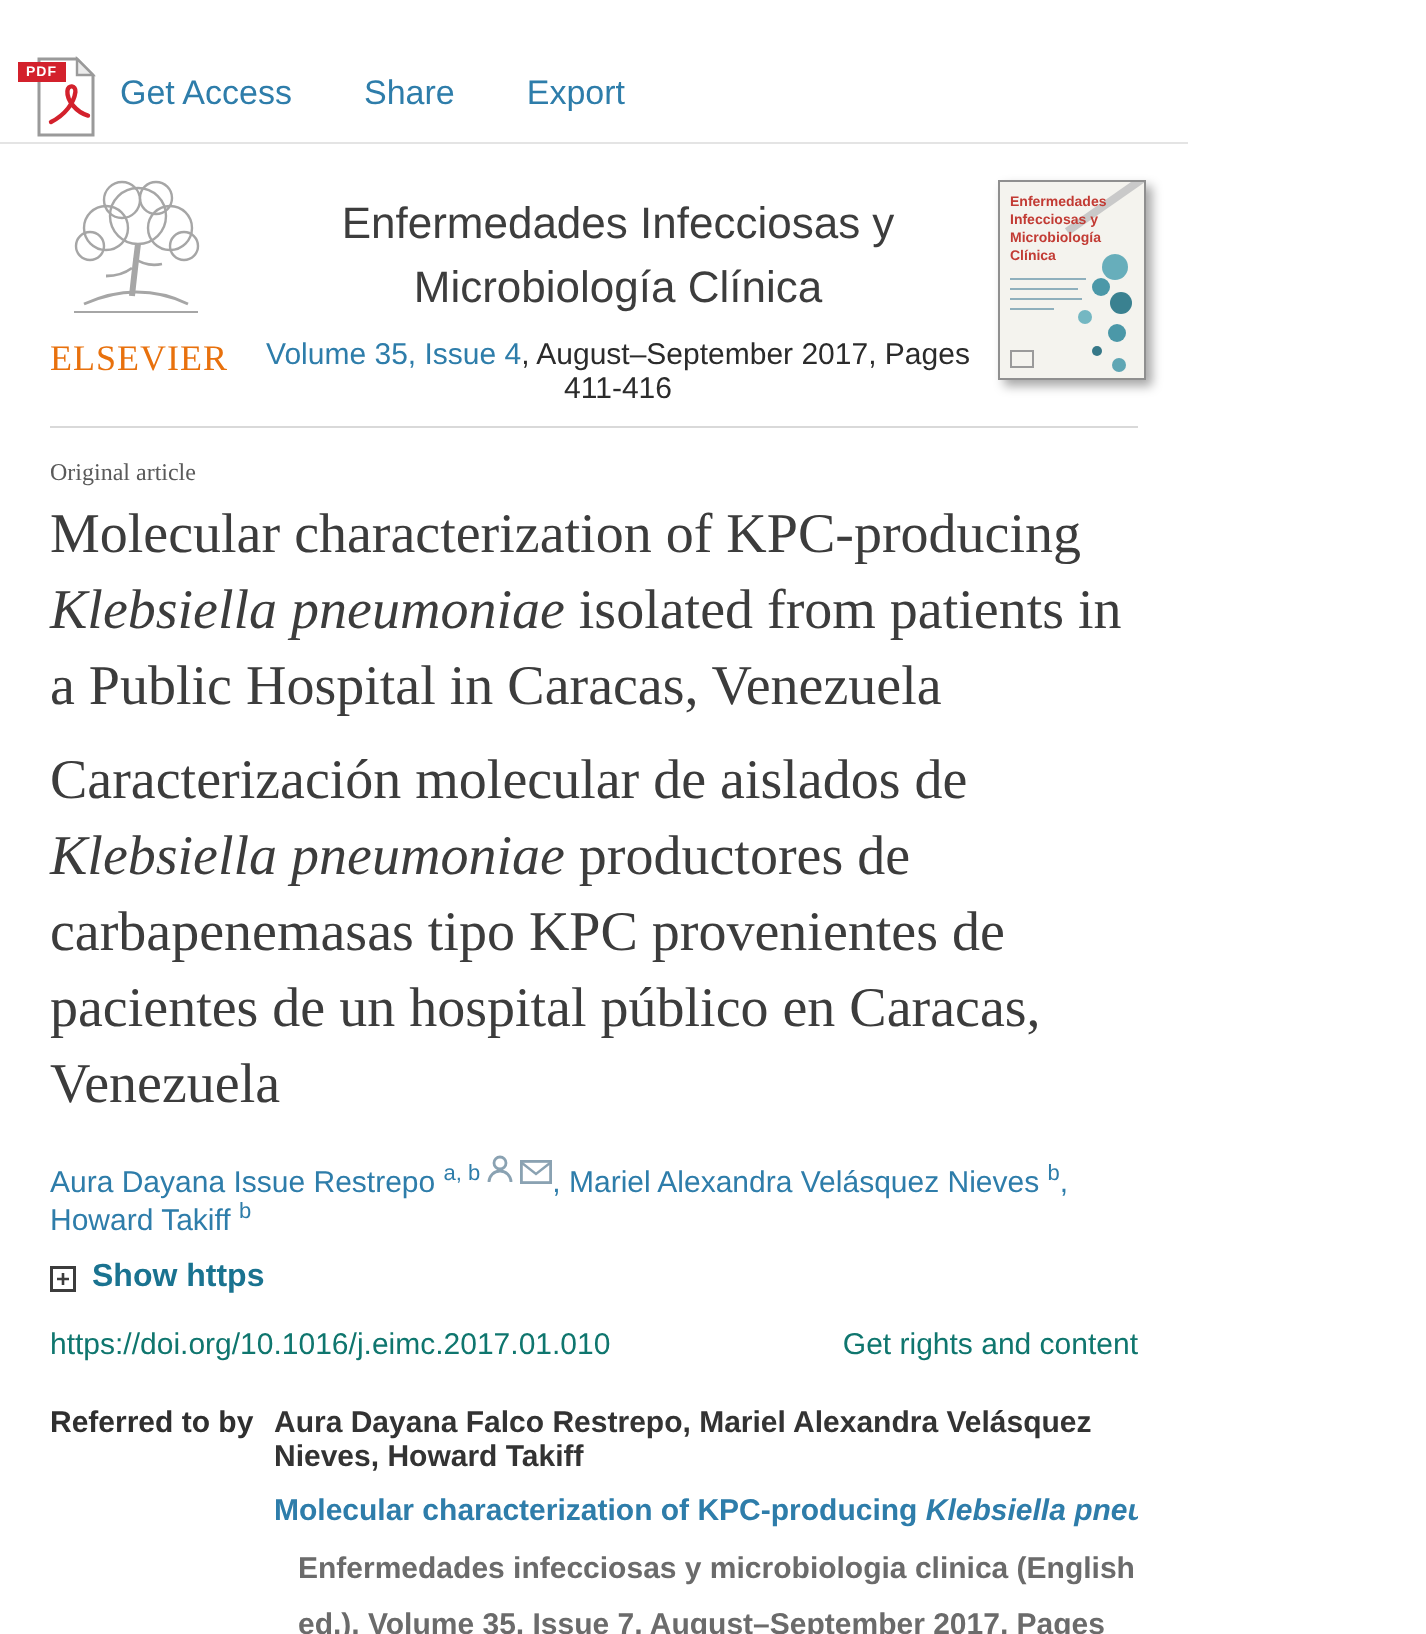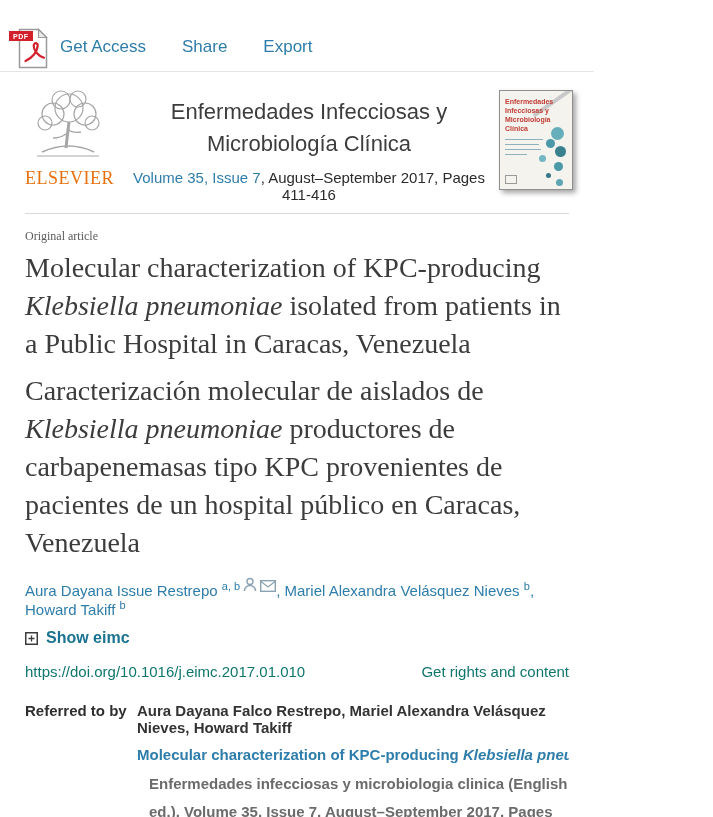--- a/index.html
+++ b/index.html
@@ -106,21 +106,21 @@
           <path d="M17 64 c9 -4 17 -6 26 -6 c9 0 18 2 26 6" stroke-width="1.4"></path>
           <path d="M12 68 h62" stroke-width="1"></path>
         </g>
       </svg>
       <div class="elstext">ELSEVIER</div>
     </div>
 
     <div class="jcenter">
       <h1 class="jtitle">Enfermedades Infecciosas y Microbiología Clínica</h1>
       <div class="jissue">
-        <a>Volume 35, Issue 7</a><span>, August–September 2017, Pages 411-416</span>
+        <a>Volume 35, Issue 4</a><span>, August–September 2017, Pages 411-416</span>
       </div>
     </div>
 
     <div class="cover">
       <div class="cover-stripe"></div>
       <div class="cover-title">Enfermedades Infecciosas y Microbiología Clínica</div>
       <div class="cover-art"></div>
       <div class="cover-lines">
         <div class="cl1"></div>
           <div class="cl2"></div>
@@ -148,21 +148,21 @@
             <rect x="0.7" y="0.7" width="14.6" height="10.6" fill="none" stroke="#8aa2b2" stroke-width="1.4"></rect>
             <path d="M1 1.5 l7 5.5 7 -5.5" fill="none" stroke="#8aa2b2" stroke-width="1.2"></path>
           </svg></span><span>, </span><a><span>Mariel Alexandra Velásquez Nieves</span> <sup>b</sup></a><span>, </span><a><span>Howard Takiff</span> <sup>b</sup></a>
     </div>
 
     <div class="showmore">
       <svg width="13" height="13" viewBox="0 0 13 13">
         <rect x="0.75" y="0.75" width="11.5" height="11.5" fill="none" stroke="#3c3c3c" stroke-width="1.5"></rect>
         <path d="M6.5 3.5 v6 M3.5 6.5 h6" stroke="#3c3c3c" stroke-width="1.3"></path>
       </svg>
-      <span class="lbl">Show eimc</span>
+      <span class="lbl">Show https</span>
     </div>
 
     <div class="doirow">
       <a>https://doi.org/10.1016/j.eimc.2017.01.010</a>
       <a>Get rights and content</a>
     </div>
 
     <div class="referred">
       <div class="reflabel">Referred to by</div>
       <div class="refcontent">

